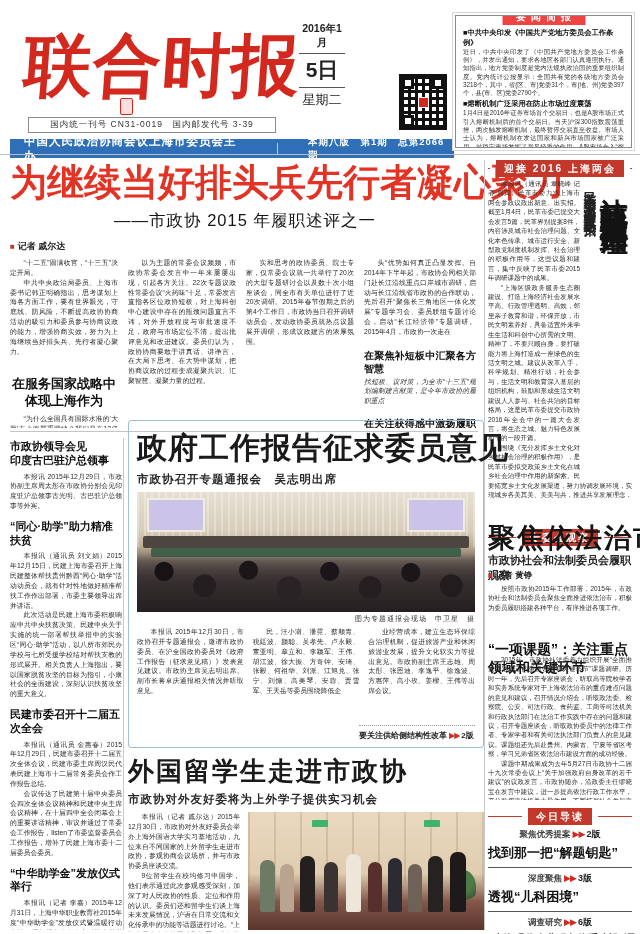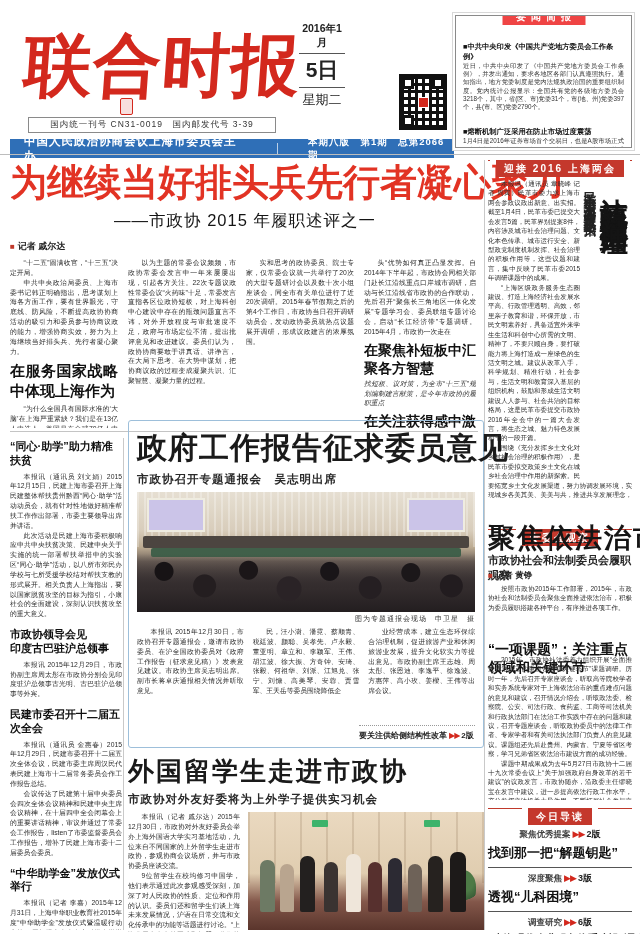--- a/index.html
+++ b/index.html
@@ -31,35 +31,35 @@
   .org-bar { left:10px; top:139px; width:444px; height:19px; background:#2f6fb7; color:#fff;
     display:flex; align-items:center; padding-left:14px; gap:27px; }
   .org-host { font-size:11.5px; font-weight:bold; letter-spacing:1px; }
   .org-sep { font-size:10px; opacity:.9; }
   .org-meta { font-size:9.5px; font-weight:bold; letter-spacing:1px; }
 
   .brief-box { left:455px; top:15px; width:177px; height:133px; border:1px solid #8a8a8a; box-shadow:0 0 0 2px #fff,0 0 0 3px #d8d8d8;
     padding:10px 7px 3px; overflow:hidden; }
   .brief-label { position:absolute; left:50%; top:-8px; transform:translateX(-50%); background:#ef4444; color:#fff;
     font-size:10px; font-weight:bold; letter-spacing:5px; padding:1.5px 9px 1.5px 14px; white-space:nowrap; }
-  .brief-item-title { font-size:7.3px; font-weight:bold; color:#111; line-height:1.35; margin-top:16px; }
+  .brief-item-title { font-size:7.3px; font-weight:bold; color:#111; line-height:1.35; margin-top:2px; }
   .brief-item-body { font-size:6.3px; line-height:1.32; text-align:justify; color:#333; }
 
   .header-rule { left:0; top:154px; width:640px; height:1px; background:#bdbdbd; }
 
   
   .lead-headline { left:10px; top:158px; width:470px; font-size:37px; font-weight:900; color:#e23324;
     letter-spacing:0px; white-space:nowrap; }
   .lead-dek { left:10px; top:210px; width:470px; font-size:16.5px; color:#141414; letter-spacing:1px;text-align:center; }
   .lead-byline { left:10px; top:240px; font-size:9px; font-weight:bold; color:#222; }
   .redsq { color:#c0392b; font-size:8px; margin-right:3px; }
   .lead-col { top:258px; width:108px; height:170px; overflow:hidden; font-size:6.8px; }
   .lead-col p { text-indent:2em; }
-  .lead-subhead { font-size:15px; font-weight:bold; color:#111; margin:5px 0 4px; line-height:1.3; }
-  .sub-box-h { font-size:14px; font-weight:bold; color:#111; margin:4px 0 2px; line-height:1.3; }
+  .lead-subhead { font-size:13px; font-weight:bold; color:#111; text-align:center; margin:20px 0 4px; line-height:1.3; }
+  .sub-box-h { font-size:10px; font-weight:bold; color:#111; margin:12px 0 2px; line-height:1.3; }
   .sub-box-note { font-size:6.8px; font-style:italic; color:#333; line-height:1.4; text-align:justify; }
   .lead-rule { left:10px; top:431px; width:468px; height:1px; background:#c4c4c4; }
 
   
   .left-col { left:10px; top:440px; width:112px; height:490px; overflow:hidden; }
   .l-art { margin-bottom:9px; }
   .l-title { font-size:11px; font-weight:bold; color:#101010; line-height:1.25; margin-bottom:4px; }
   .l-body { font-size:6.8px; }
   .l-body p { text-indent:2em; }
   .vline1 { left:123px; top:438px; width:1px; height:492px; }
@@ -105,21 +105,21 @@
     background:linear-gradient(180deg,#ead9c0 0%,#e0cdb0 52%,#83574a 76%,#5a352c 100%); }
   .photo2 .panel { position:absolute; left:0; top:0; width:100%; height:60%;
     background:repeating-linear-gradient(90deg,rgba(120,90,60,.18) 0 2px,rgba(0,0,0,0) 2px 26px); }
   .photo2 .exit { position:absolute; top:8px; width:16px; height:7px; background:#3db36b; border-radius:1px; }
   .photo2 .ex1 { left:64px; } .photo2 .ex2 { right:44px; }
   .photo2 .plant { position:absolute; right:8px; bottom:26px; width:26px; height:34px; border-radius:50% 50% 40% 40%;
     background:radial-gradient(circle at 50% 35%, #4d7a46 40%, #3a5e38 70%, transparent 72%); }
   .photo2 .fig { position:absolute; bottom:18px; border-radius:7px 7px 2px 2px; }
 
   
-  .r-label { display:flex; align-items:flex-start; gap:6px; }
+  .r-label { display:flex; align-items:center; gap:6px; }
   .r-label::before,.r-label::after { content:""; flex:1; height:1px; background:#c0392b; }
   .r-label span { background:#c4382c; color:#fff; font-size:10px; font-weight:bold; letter-spacing:2px; padding:1.5px 8px; white-space:nowrap; }
   .minge-label { left:488px; top:160px; width:144px; }
   .minge-body { left:488px; top:179px; width:92px; height:300px; overflow:hidden; font-size:6.5px; }
   .minge-body p { text-indent:2em; }
   .minge-vsub { left:581px; top:182px; height:300px; writing-mode:vertical-rl; text-orientation:upright;
     font-size:12.5px; font-weight:bold; color:#222; letter-spacing:2px; }
   .minge-vtitle { left:597px; top:176px; height:320px; writing-mode:vertical-rl; text-orientation:upright;
     font-size:28px; font-weight:900; color:#141414; letter-spacing:3px; line-height:1.2; }
   .minge-cont { left:488px; top:481px; width:144px; height:20px; overflow:hidden; font-size:6.5px; }
@@ -209,33 +209,33 @@
     <div class="sub-box-h">在关注获得感中激扬履职情怀</div>
     <div class="sub-box-note">2015 年，市政协始终将民生保障作为履职重点，从获得感提升中凝聚起广泛共识</div>
   </div>
   <div class="abs lead-rule"></div>
 
   <div class="abs vline1 hairline"></div>
   <div class="abs vline2 hairline"></div>
 
   <div class="abs left-col">
     <div class="l-art">
+      <div class="l-title">
+        <span>市政协领导会见</span><br>
+        <span>印度古巴驻沪总领事</span>
+      </div>
+      <div class="l-body jtext">
+        <p>本报讯 2015年12月29日，市政协副主席周太彤在市政协分别会见印度驻沪总领事古光明、古巴驻沪总领事等外宾。</p>
+      </div>
+    </div>
+    <div class="l-art">
       <div class="l-title">“同心·助学”助力精准扶贫</div>
       <div class="l-body jtext">
         <p>本报讯（通讯员 刘文娟）2015年12月15日，民建上海市委召开上海民建整体帮扶贵州黔西“同心·助学”活动动员会，就有针对性地做好精准帮扶工作作出部署，市委主要领导出席并讲话。</p>
         <p>此次活动是民建上海市委积极响应中共中央扶贫决策、民建中央关于实施的统一部署帮扶举措中的实验区“同心·助学”活动，以八所市郊民办学校与七所受援学校结对帮扶支教的形式展开。相关负责人上海指出，要以国家脱贫攻坚的目标为指引，小康社会的全面建设，深刻认识扶贫攻坚的重大意义。</p>
-      </div>
-    </div>
-    <div class="l-art">
-      <div class="l-title">
-        <span>市政协领导会见</span><br>
-        <span>印度古巴驻沪总领事</span>
-      </div>
-      <div class="l-body jtext">
-        <p>本报讯 2015年12月29日，市政协副主席周太彤在市政协分别会见印度驻沪总领事古光明、古巴驻沪总领事等外宾。</p>
       </div>
     </div>
     <div class="l-art">
       <div class="l-title">民建市委召开十二届五次全会</div>
       <div class="l-body jtext">
         <p>本报讯（通讯员 金惠春）2015年12月29日，民建市委召开十二届五次全体会议，民建市委主席周汉民代表民建上海市十二届常务委员会作工作报告总结。</p>
         <p>会议传达了民建第十届中央委员会四次全体会议精神和民建中央主席会议精神，在十届四中全会闭幕会上的重要讲话精神，审议并通过了常委会工作报告，listen了市委监督委员会工作报告，增补了民建上海市委十二届委员会委员。</p>
       </div>
     </div>
     <div class="l-art">

